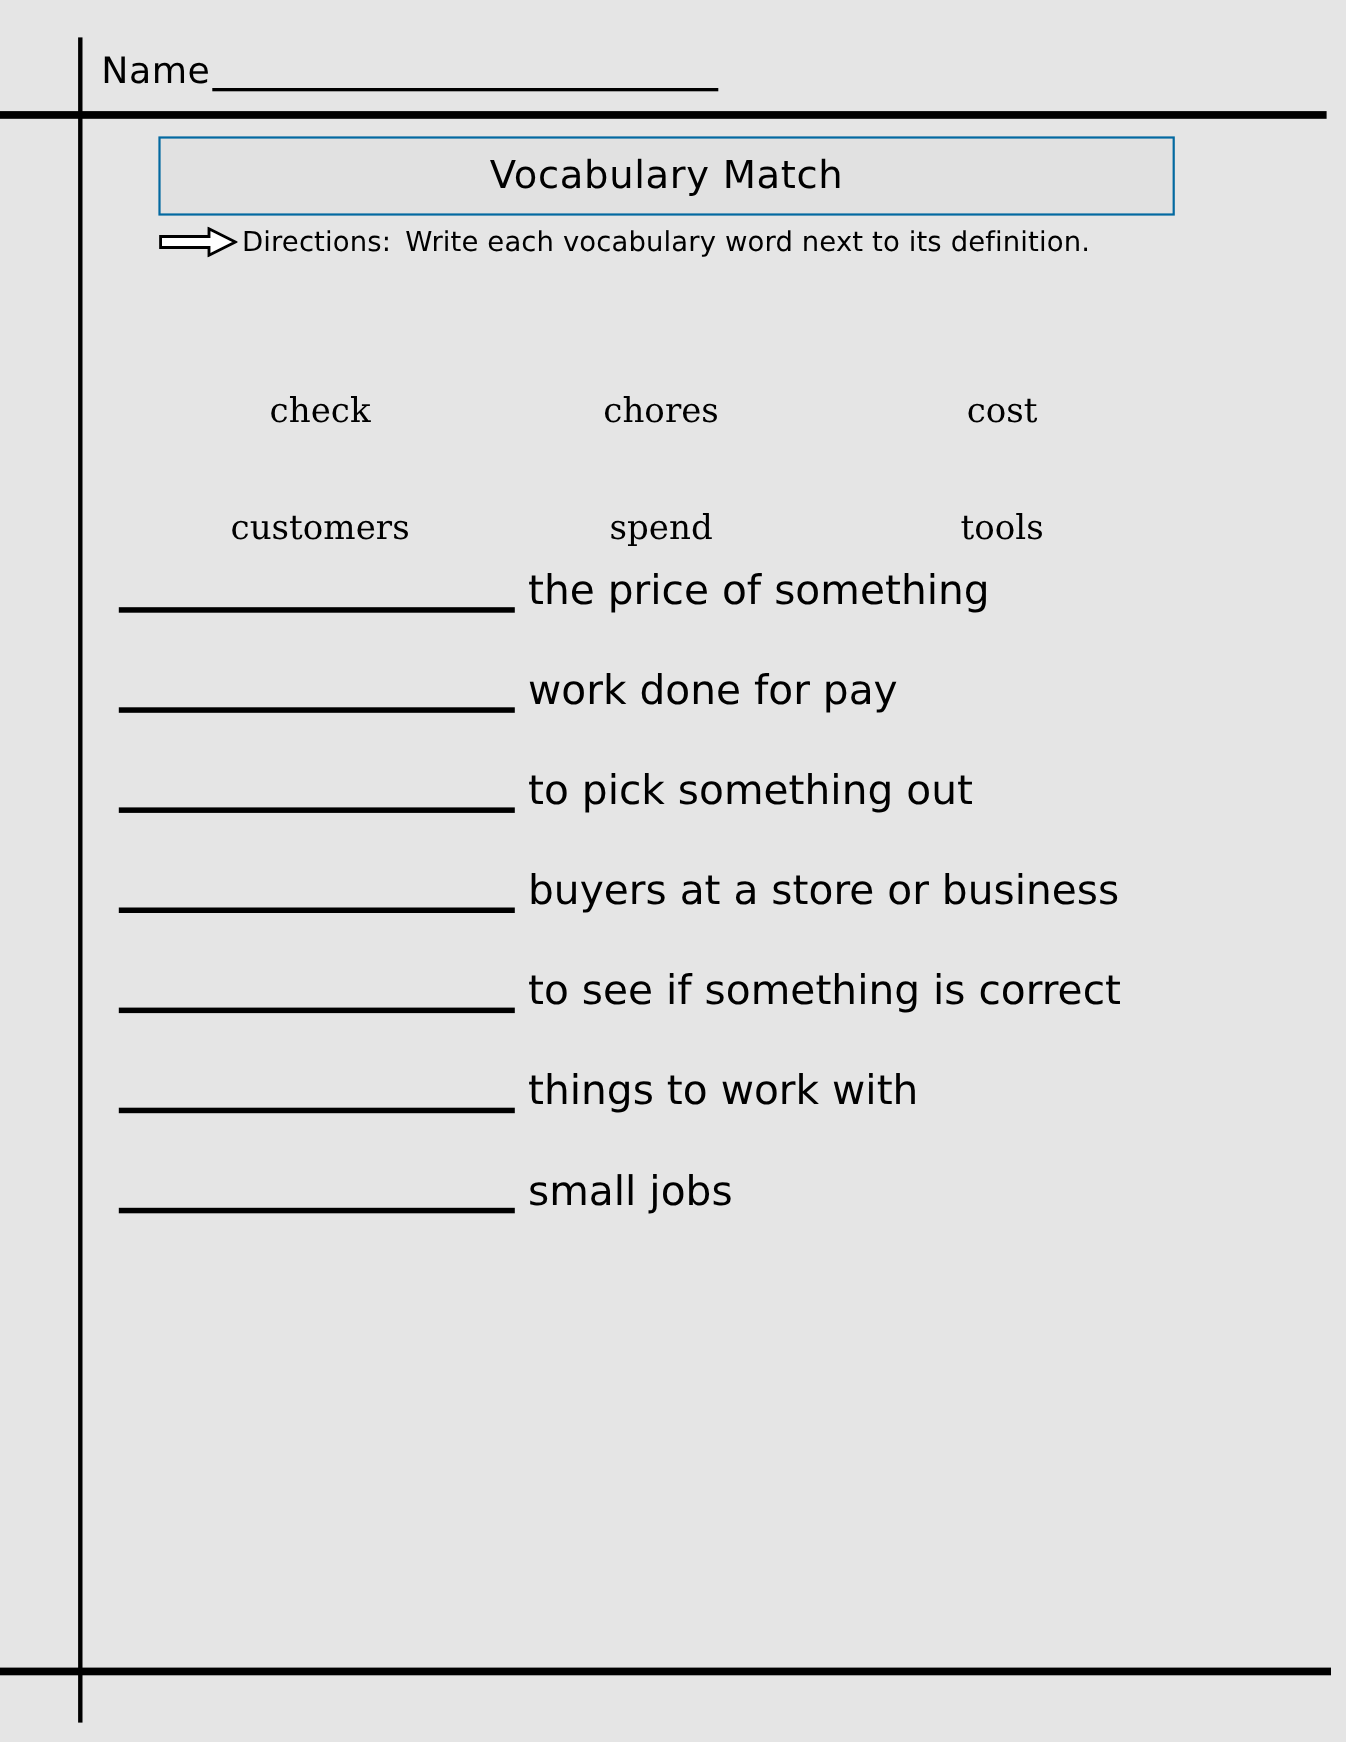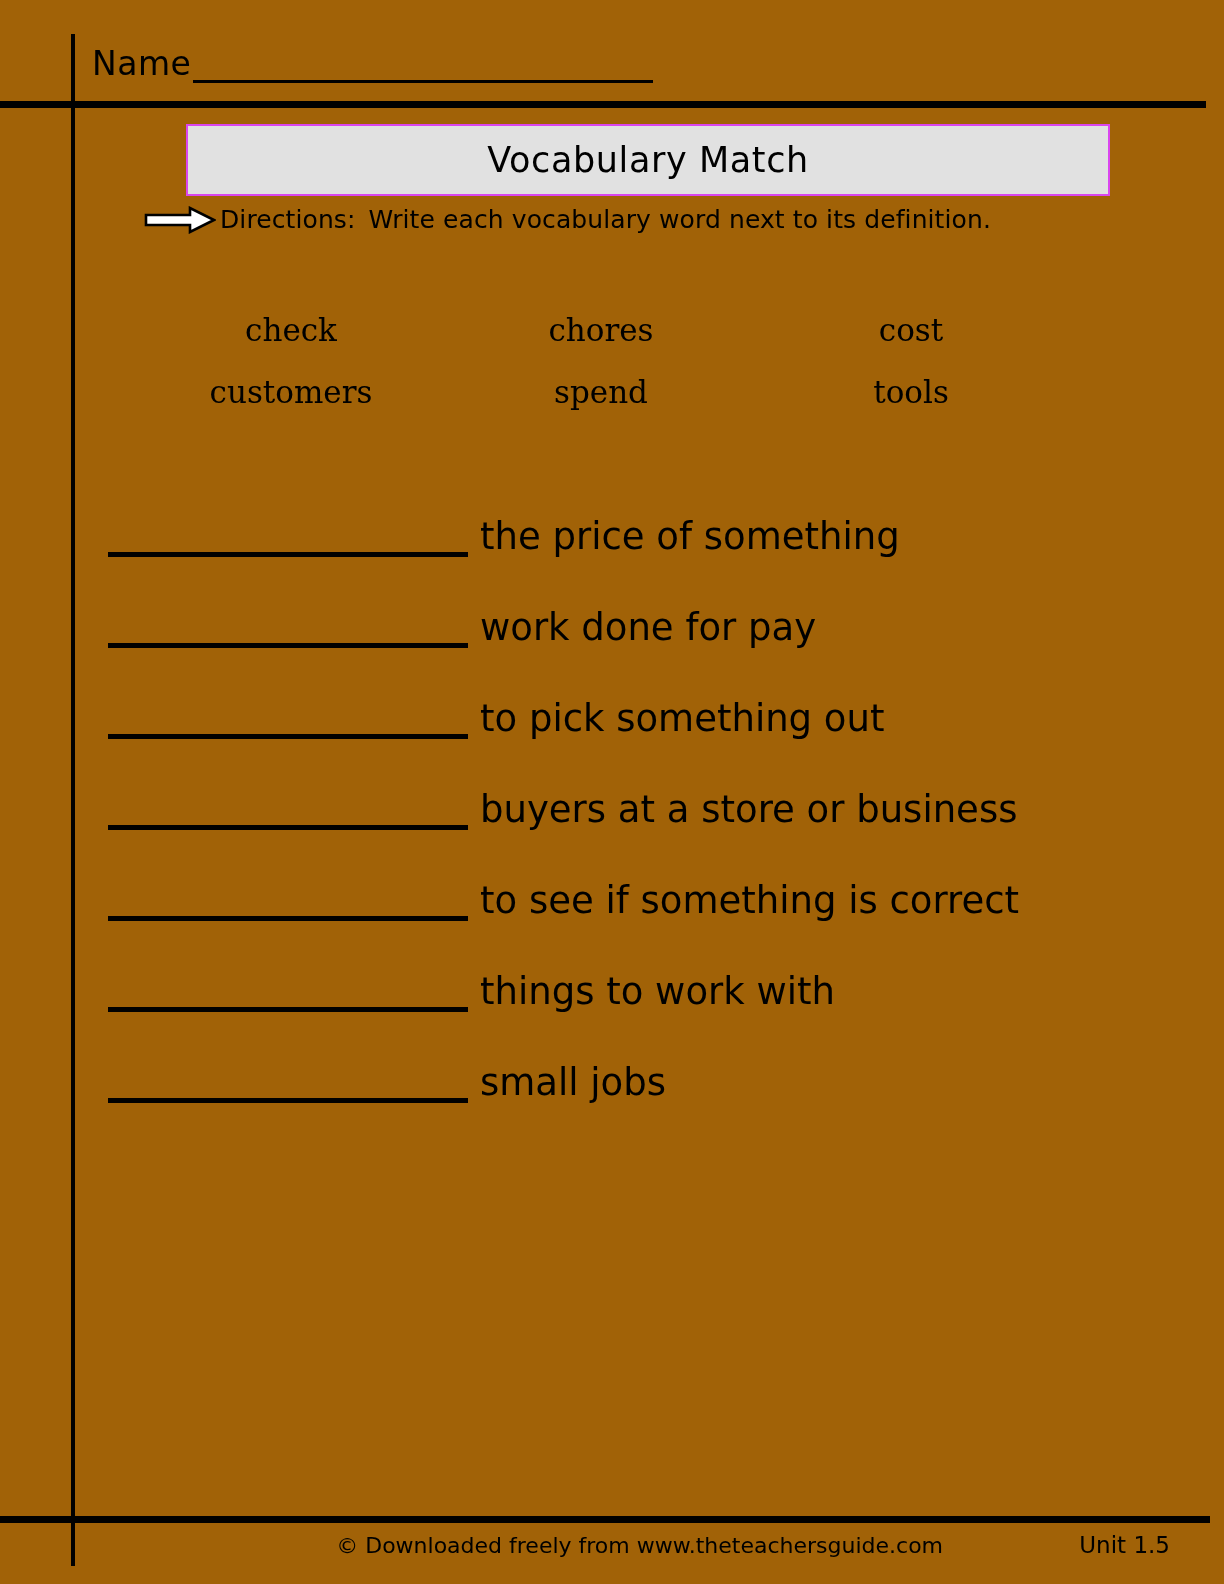--- a/index.html
+++ b/index.html
@@ -7,21 +7,21 @@
     padding: 0;
     background: #ffffff;
   }
   body {
     font-family: "DejaVu Sans", sans-serif;
   }
   .page {
     position: relative;
     width: 1224px;
     height: 1584px;
-    background: #a16207;
+    background: #e5e5e5;
     overflow: hidden;
   }
 
   
   .margin-line {
     position: absolute;
     left: 71px;
     top: 34px;
     width: 4px;
     height: 1532px;
@@ -66,25 +66,24 @@
   }
 
   
   .title-box {
     position: absolute;
     left: 144px;
     top: 124px;
     width: 920px;
     height: 68px;
     background: #e1e1e1;
-    border: 2px solid #d946ef;
+    border: 2px solid #0369a1;
     display: flex;
     align-items: center;
     justify-content: center;
-    margin-left: 42px;
   }
   .title-text {
     font-family: "DejaVu Sans", sans-serif;
     font-size: 35px;
     color: #000000;
     letter-spacing: 0.6px;
   }
 
   
   .directions-row {
@@ -121,20 +120,21 @@
     display: flex;
     width: 100%;
     margin-bottom: 26px;
   }
   .word-cell {
     flex: 1 1 0;
     text-align: center;
     font-family: "DejaVu Serif", serif;
     font-size: 31px;
     color: #000000;
+    margin-top: 44px;
   }
 
   
   .definitions {
     position: absolute;
     left: 108px;
     top: 492px;
     width: 1030px;
   }
   .def-row {
@@ -249,18 +249,14 @@
       <span class="def-text">things to work with</span>
     </div>
     <div class="def-row">
       <span class="def-blank"></span>
       <span class="def-text">small jobs</span>
     </div>
   </div>
 
   <div class="rule-bottom"></div>
 
-  <div class="footer">
-    <span class="footer-credit">© Downloaded freely from www.theteachersguide.com</span>
-    <span class="footer-unit">Unit 1.5</span>
-  </div>
 
 </div>
 
 </body></html>

